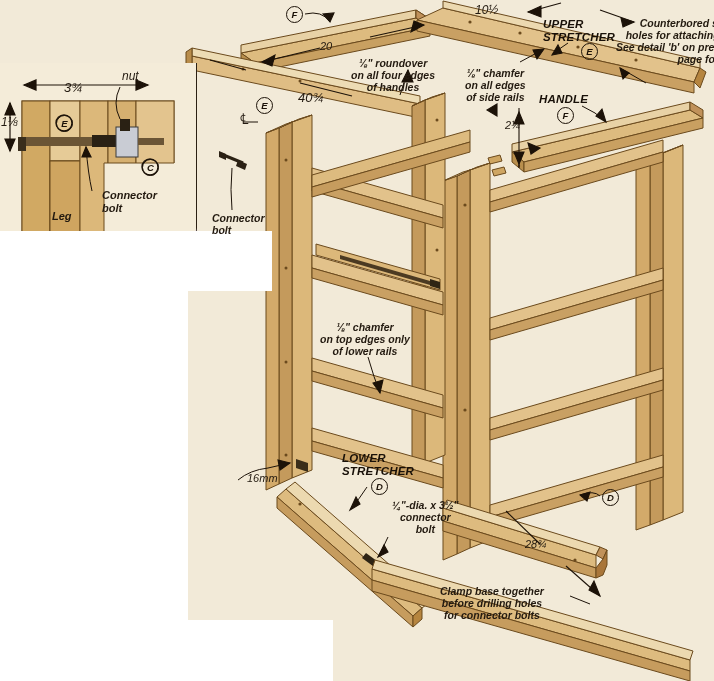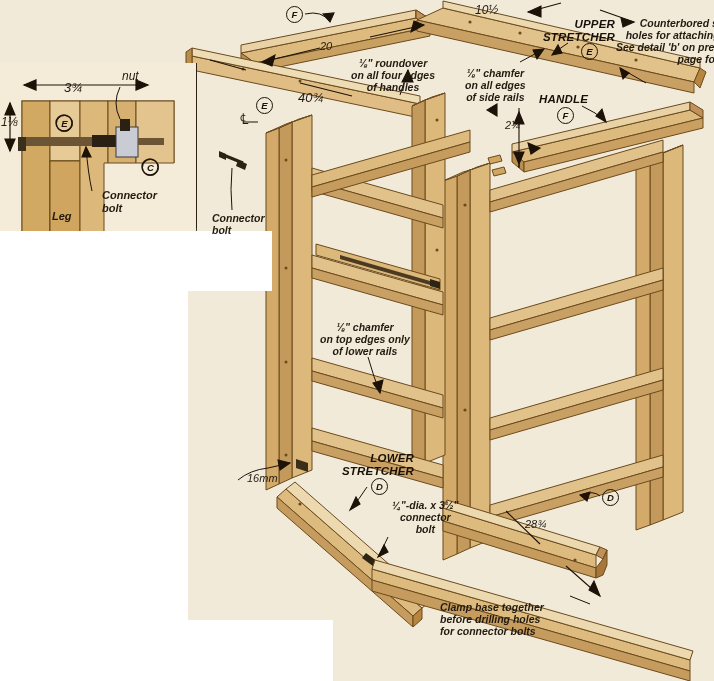--- a/index.html
+++ b/index.html
@@ -5,21 +5,21 @@
   html,body{margin:0;padding:0;background:#ffffff;}
   body{font-family:"Liberation Sans", sans-serif;}
   #stage{position:relative;width:714px;height:681px;overflow:hidden;background:#ffffff;}
   #canvas{position:absolute;inset:0;}
   .dim{position:absolute;font-family:"Liberation Sans", sans-serif;color:#231a10;
        font-style:italic;font-weight:normal;font-size:11px;white-space:pre;}
   .note{position:absolute;font-family:"Liberation Sans", sans-serif;color:#231a10;
         font-style:italic;font-weight:bold;font-size:10.5px;line-height:1.14;white-space:pre;}
   .part{position:absolute;font-family:"Liberation Sans", sans-serif;color:#181008;
         font-style:italic;font-weight:bold;font-size:11.5px;letter-spacing:.2px;
-        text-align:right;line-height:1.1;white-space:pre;}
+        text-align:left;line-height:1.1;white-space:pre;}
   .callout{position:absolute;width:15px;height:15px;border:1.6px solid #1c1208;border-radius:50%;
            font-family:"Liberation Sans", sans-serif;font-weight:bold;font-style:italic;font-size:9.5px;
            color:#1c1208;display:flex;align-items:center;justify-content:center;background:transparent;}
   .inset{position:absolute;left:0;top:63px;width:196px;height:178px;background:#8b5cf6;
          border:1.5px solid #2b2013;border-top:none;border-left:none;border-radius:0 0 14px 0;overflow:hidden;}
   .insetmask{position:absolute;left:0;top:231px;width:272px;height:60px;background:#ffffff;}
 </style>
 </head>
 <body>
 
@@ -329,21 +329,21 @@
     <div class="callout" style="left:56px;top:52px;">E</div>
     <div class="callout" style="left:142px;top:96px;">C</div>
   </div>
   <div class="insetmask"></div>
 
   <div class="dim" style="left:320px;top:40px;font-size:11px;">20</div>
   <div class="dim" style="left:475px;top:3px;font-size:12px;">10½</div>
   <div class="dim" style="left:298px;top:90px;font-size:13px;">40¾</div>
   <div class="dim" style="left:505px;top:119px;font-size:11px;">2¼</div>
   <div class="dim" style="left:247px;top:472px;font-size:11px;">16mm</div>
-  <div class="dim" style="left:525px;top:518px;font-size:11px;">28¾</div>
+  <div class="dim" style="left:525px;top:538px;font-size:11px;">28¾</div>
 
   <div class="dim" style="left:240px;top:108px;font-size:15px;font-style:normal;">℄</div>
 
   <div class="part" style="left:543px;top:18px;">UPPER
 STRETCHER</div>
   <div class="callout" style="left:581px;top:43px;">E</div>
 
   <div class="part" style="left:539px;top:93px;">HANDLE</div>
   <div class="callout" style="left:557px;top:107px;">F</div>
 
@@ -366,17 +366,17 @@
 See detail 'b' on previous
 page for size</div>
   <div class="note" style="left:320px;top:322px;text-align:center;">⅛" chamfer
 on top edges only
 of lower rails</div>
   <div class="note" style="left:212px;top:213px;text-align:left;">Connector
 bolt</div>
   <div class="note" style="left:392px;top:500px;text-align:center;">¼"-dia. x 3½"
 connector
 bolt</div>
-  <div class="note" style="left:440px;top:586px;text-align:left;margin-top:16px;">Clamp base together
+  <div class="note" style="left:440px;top:586px;text-align:center;">Clamp base together
 before drilling holes
 for connector bolts</div>
 
 </div>
 
 </body></html>

